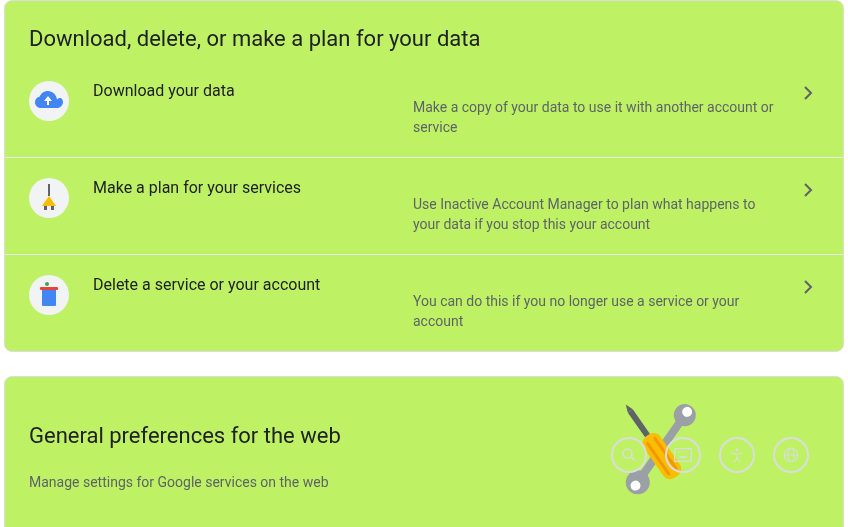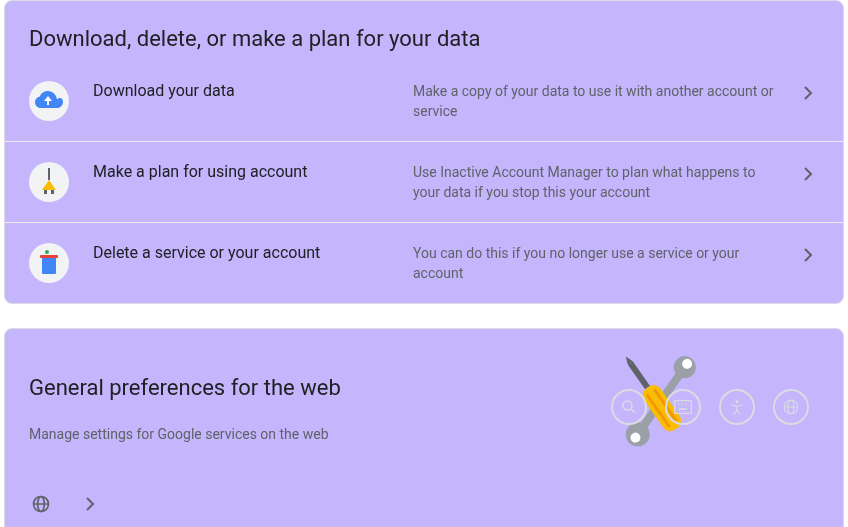--- a/index.html
+++ b/index.html
@@ -6,21 +6,21 @@
     body {
       font-family: Roboto, Arial, sans-serif;
       background: #fff;
       width: 848px;
       padding: 0 4px;
       color: #202124;
     }
     .card {
       border: 1px solid #dadce0;
       border-radius: 8px;
-      background: #c4b5fd;
+      background: #bef264;
       margin-bottom: 24px;
       overflow: hidden;
     }
     .card-header {
       padding: 24px 24px 8px 24px;
     }
     .card-title {
       font-size: 22px;
       font-weight: 400;
       color: #202124;
@@ -55,20 +55,21 @@
       font-size: 16px;
       color: #202124;
       padding-right: 16px;
     }
     .row-desc {
       flex: 1 1 auto;
       font-size: 14px;
       color: #5f6368;
       line-height: 20px;
       padding-right: 16px;
+      margin-top: 16px;
     }
     .chev {
       flex: 0 0 24px;
       color: #5f6368;
     }
     .prefs-header {
       display: flex;
       align-items: center;
       padding: 24px 24px 8px 24px;
     }
@@ -134,21 +135,21 @@
 
   <div class="row">
     <div class="row-icon" style="background:#f1f3f4;">
       <svg width="22" height="28" viewBox="0 0 22 28">
         <rect x="10" y="0" width="2" height="12" fill="#5f6368"></rect>
         <path d="M11 12 L4 22 L18 22 Z" fill="#fbbc04"></path>
         <rect x="6" y="22" width="3" height="4" fill="#5f6368"></rect>
         <rect x="13" y="22" width="3" height="4" fill="#5f6368"></rect>
       </svg>
     </div>
-    <div class="row-title">Make a plan for using account</div>
+    <div class="row-title">Make a plan for your services</div>
     <div class="row-desc">Use Inactive Account Manager to plan what happens to your data if you stop this your account</div>
     <div class="chev">
       <svg width="24" height="24" viewBox="0 0 24 24">
           <path d="M10 6l6 6-6 6" fill="none" stroke="#5f6368" stroke-width="2"></path>
         </svg>
     </div>
   </div>
 
   <div class="row">
     <div class="row-icon" style="background:#f1f3f4;">

